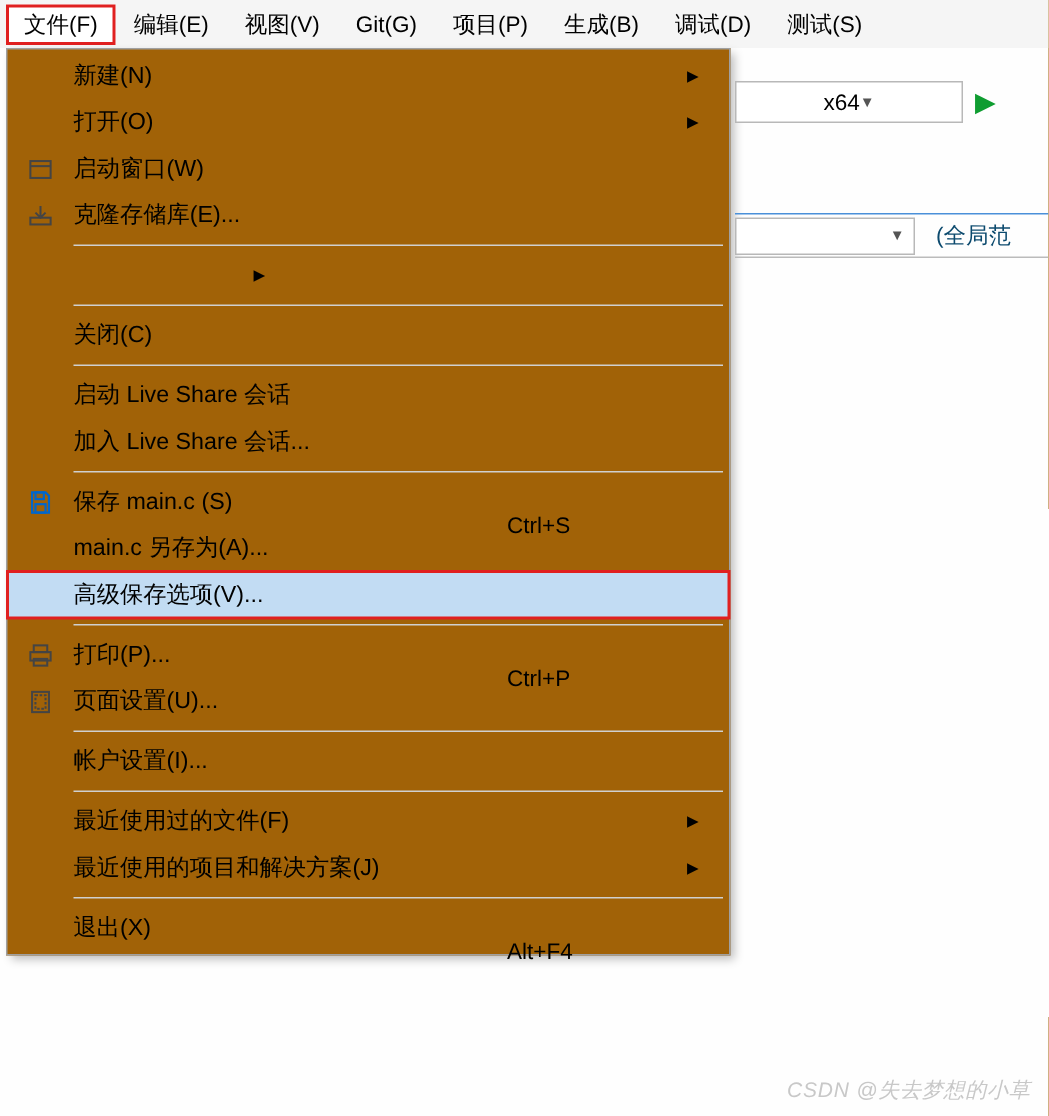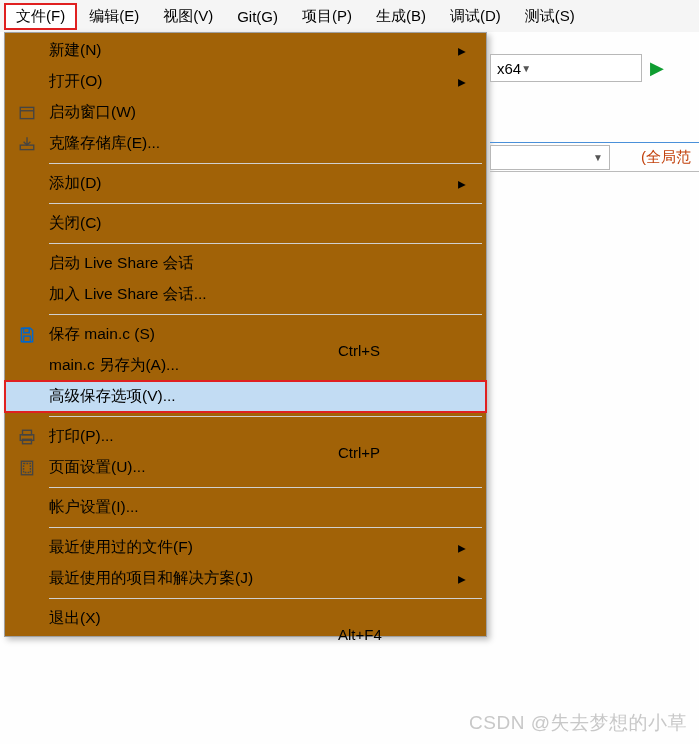--- a/index.html
+++ b/index.html
@@ -50,21 +50,21 @@
   .combo {
     border: 1px solid #b8b8b8;
     background: #fff;
     height: 28px;
     width: 152px;
     display: flex;
     align-items: center;
     padding: 0 6px;
     font-size: 15px;
     color: #000;
-    justify-content: flex-start;
+    justify-content: center;
   }
   .combo .caret { color: #555; font-size: 10px; }
   .play-btn { color: #0f9d31; font-size: 18px; }
 
   .tab-strip {
     position: absolute;
     top: 142px; left: 490px; right: 0;
     height: 30px;
     border-top: 1px solid #4a90d9;
     border-bottom: 1px solid #bbb;
@@ -72,28 +72,29 @@
     align-items: center;
     font-size: 15px;
   }
   .tab-strip .combo2 {
     border: 1px solid #b8b8b8;
     background: #fff;
     height: 25px; width: 120px;
     display: flex; align-items: center; justify-content: flex-end;
     padding: 0 6px; margin-right: 14px;
   }
-  .scope-label { color: #c2410c; white-space: nowrap; margin-left: 17px; }
+  .scope-label { color: #0c4a6e; white-space: nowrap; }
 
   .watermark {
     position: absolute;
     right: 12px; bottom: 8px;
-    font-size: 19px;
+    font-size: 14px;
     color: #c8c8c8;
     letter-spacing: .5px;
+    font-style: italic;
   }
 
   svg { width: 18px; height: 18px; }
 </style>
 </head>
 <body>
 
 <div class="menubar" id="menubar">
     <div class="menubar-item active">文件(F)</div>
     <div class="menubar-item">编辑(E)</div>
@@ -136,21 +137,20 @@
           <path d="M8 2v6M5 6l3 3 3-3"></path>
         </svg>
       </span>
       <span class="label-slot">克隆存储库(E)...</span>
       <span class="shortcut-slot"></span>
       <span class="arrow-slot"></span>
     </div>
     <div class="menu-separator"></div>
     <div class="menu-item">
       <span class="icon-slot"></span>
-      <span class="label-slot">添加(D)</span>
       <span class="shortcut-slot"></span>
       <span class="arrow-slot">▸</span>
     </div>
     <div class="menu-separator"></div>
     <div class="menu-item">
       <span class="icon-slot"></span>
       <span class="label-slot">关闭(C)</span>
       <span class="shortcut-slot"></span>
       <span class="arrow-slot"></span>
     </div>

